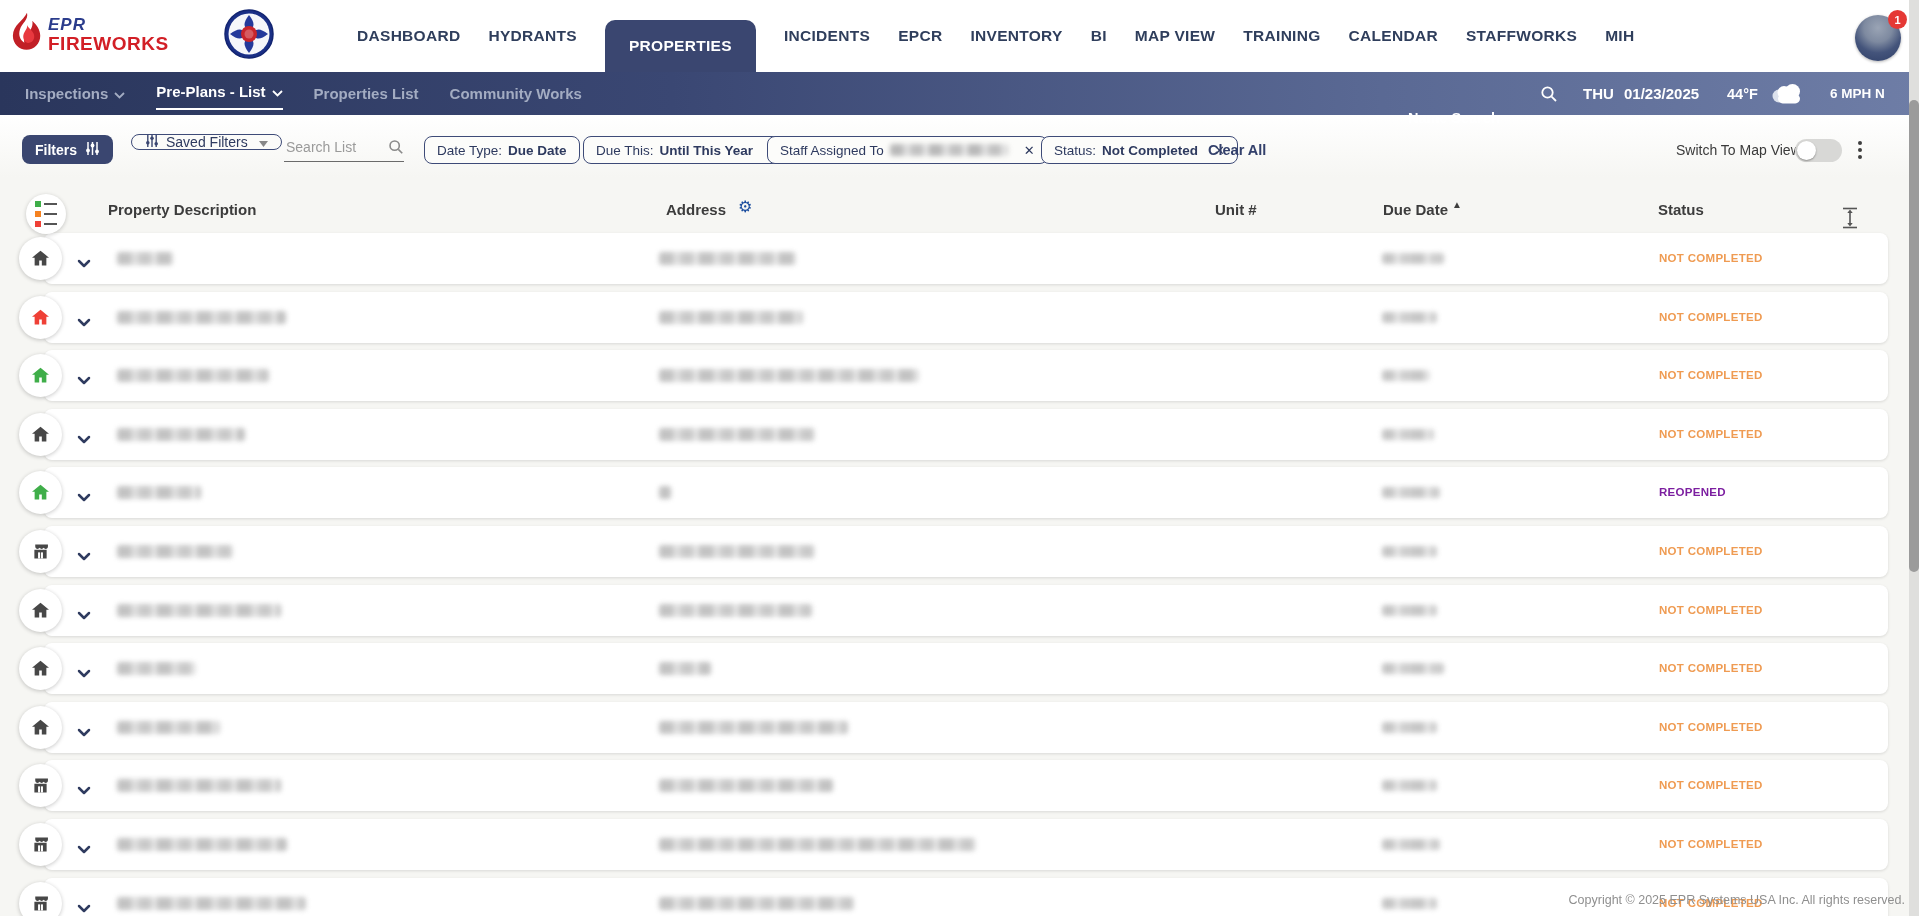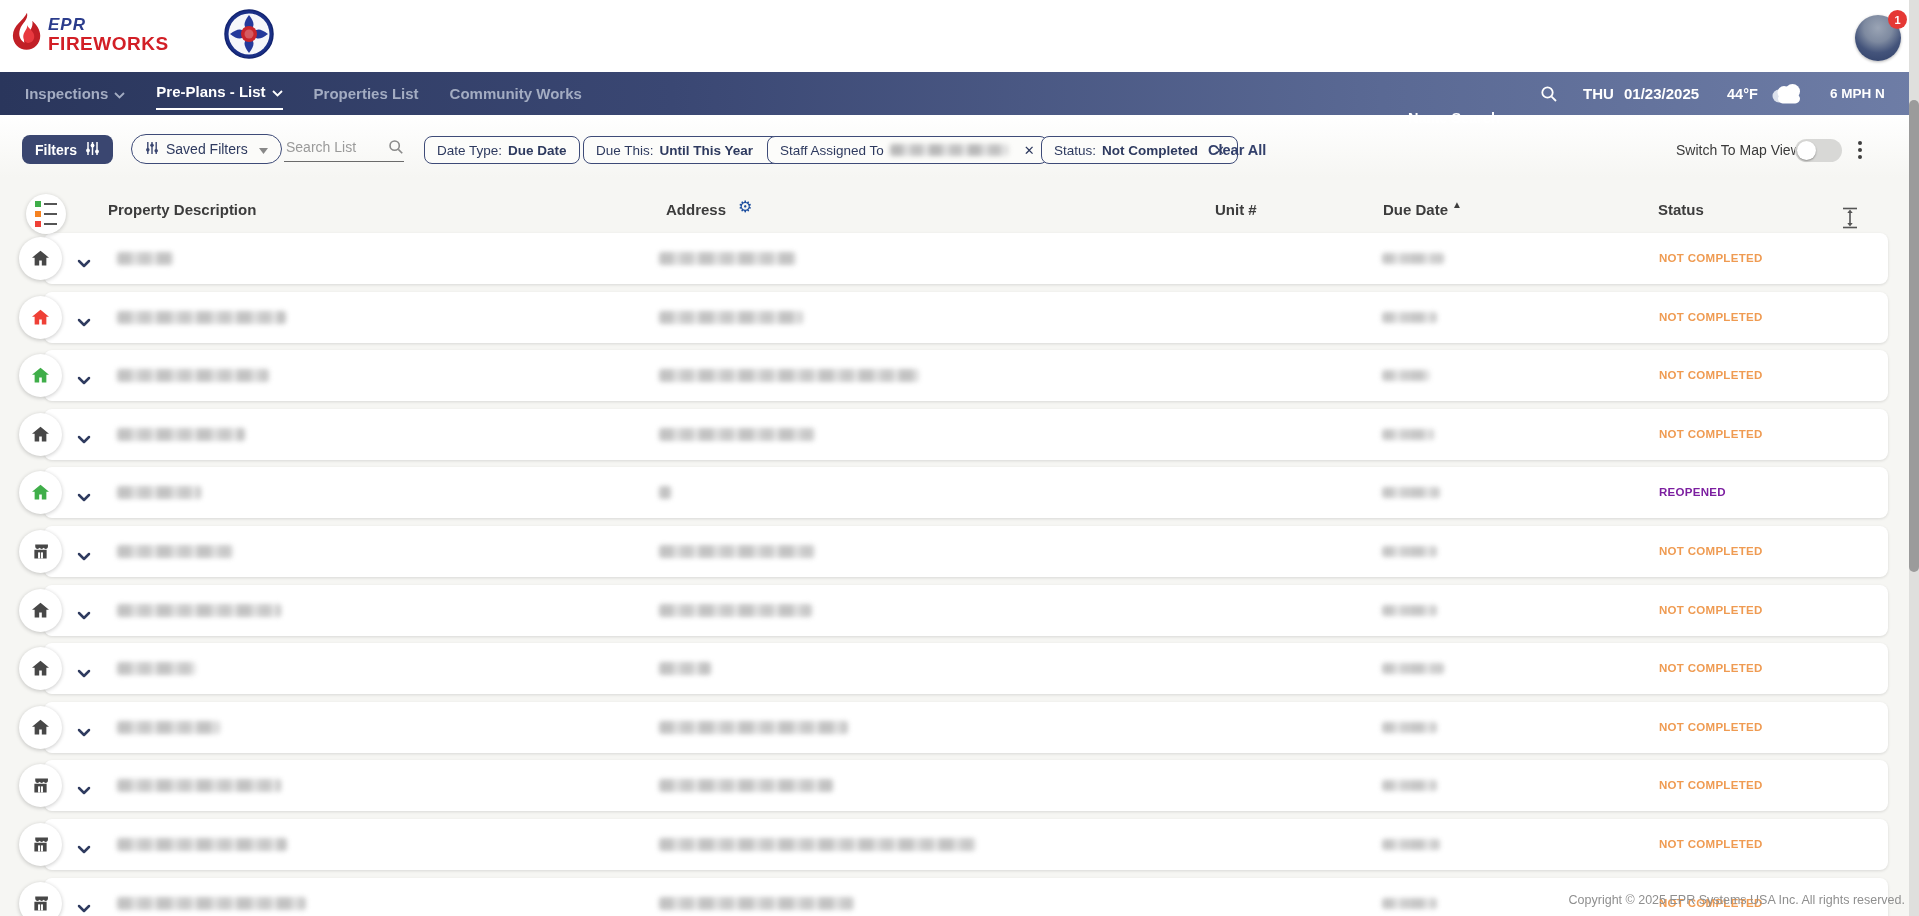--- a/index.html
+++ b/index.html
@@ -28,21 +28,21 @@
   .subnav-items{position:absolute;left:25px;top:0;height:43px;display:flex;align-items:center;gap:31px;}
   .subnav-item{font-size:15px;font-weight:600;color:#A3ACC2;display:flex;align-items:center;gap:6px;cursor:pointer;white-space:nowrap;}
   .subnav-item.active{color:#fff;font-weight:700;border-bottom:2px solid #fff;padding:5px 0 8px;}
   .subnav-right{position:absolute;right:0;top:0;height:43px;width:100%;}
   .sn-abs{position:absolute;top:0;height:43px;display:flex;align-items:center;color:#fff;font-size:14.5px;font-weight:600;}
 
   
   .filter-zone{position:absolute;left:0;top:115px;width:100%;height:62px;background:linear-gradient(#ffffff,#F6F6F3);z-index:0;}
   .filters-btn{position:absolute;left:22px;top:135px;height:29px;background:#3A4670;color:#fff;border-radius:8px;
     display:flex;align-items:center;gap:8px;padding:0 13px;font-size:14px;font-weight:600;cursor:pointer;z-index:2;}
-  .saved-filters{position:absolute;left:131px;top:134px;height:30px;border:1.5px solid #3E4B78;background:#FBFBF9;border-radius:16px;
+  .saved-filters{position:absolute;left:131px;top:134px;height:16px;border:1.5px solid #3E4B78;background:#FBFBF9;border-radius:16px;
     display:flex;align-items:center;gap:7px;padding:0 13px;font-size:14px;color:#2E3A5F;font-weight:500;cursor:pointer;z-index:2;}
   .search-wrap{position:absolute;left:284px;top:137px;width:120px;z-index:2;}
   .search-input{width:100%;border:none;border-bottom:1px solid #6b6b6b;background:transparent;font-size:14px;color:#444;padding:2px 20px 6px 2px;outline:none;}
   .search-input::placeholder{color:#9a9a9a;}
   .search-glass{position:absolute;right:0;top:2px;}
   .chips{position:absolute;left:0;top:0;width:100%;height:0;z-index:2;}
   .chip{position:absolute;top:136px;height:28px;border:1.5px solid #3E4B78;background:#FCFCFA;border-radius:8px;
     display:inline-flex;align-items:center;gap:6px;padding:0 12px;font-size:13.5px;color:#2E3A5F;cursor:pointer;white-space:nowrap;}
   .chip .chip-value{font-weight:700;}
   .chip .chip-x{margin-left:10px;font-size:13px;font-weight:700;color:#2E3A5F;cursor:pointer;}
@@ -112,20 +112,34 @@
           <path d="M0 19 C-6 11 -6 7 0 3 C6 7 6 11 0 19Z"></path>
           <path d="M-19 0 C-11 -6 -7 -6 -3 0 C-7 6 -11 6 -19 0Z"></path>
           <path d="M19 0 C11 -6 7 -6 3 0 C7 6 11 6 19 0Z"></path>
         </g>
         <circle cx="25" cy="25" r="8" fill="#C8252C"></circle>
         <circle cx="25" cy="25" r="4.5" fill="#fff" opacity=".25"></circle>
         <circle cx="25" cy="25" r="24" fill="none" stroke="#122470" stroke-width="1.5"></circle>
       </svg>
     </div>
 
+    <nav class="main-nav">
+        <div class="nav-item">DASHBOARD</div>
+        <div class="nav-item">HYDRANTS</div>
+        <div class="nav-item active">PROPERTIES</div>
+        <div class="nav-item">INCIDENTS</div>
+        <div class="nav-item">EPCR</div>
+        <div class="nav-item">INVENTORY</div>
+        <div class="nav-item">BI</div>
+        <div class="nav-item">MAP VIEW</div>
+        <div class="nav-item">TRAINING</div>
+        <div class="nav-item">CALENDAR</div>
+        <div class="nav-item">STAFFWORKS</div>
+        <div class="nav-item">MIH</div>
+      </nav>
 
     <div class="avatar"></div>
     <div class="notif-badge">1</div>
   </header>
 
   <div class="subnav">
     <div class="subnav-items">
         <div class="subnav-item">
           <span>Inspections</span>
           <span><svg width="11" height="7" viewBox="0 0 11 7" fill="none" stroke="currentColor" stroke-width="1.8">

